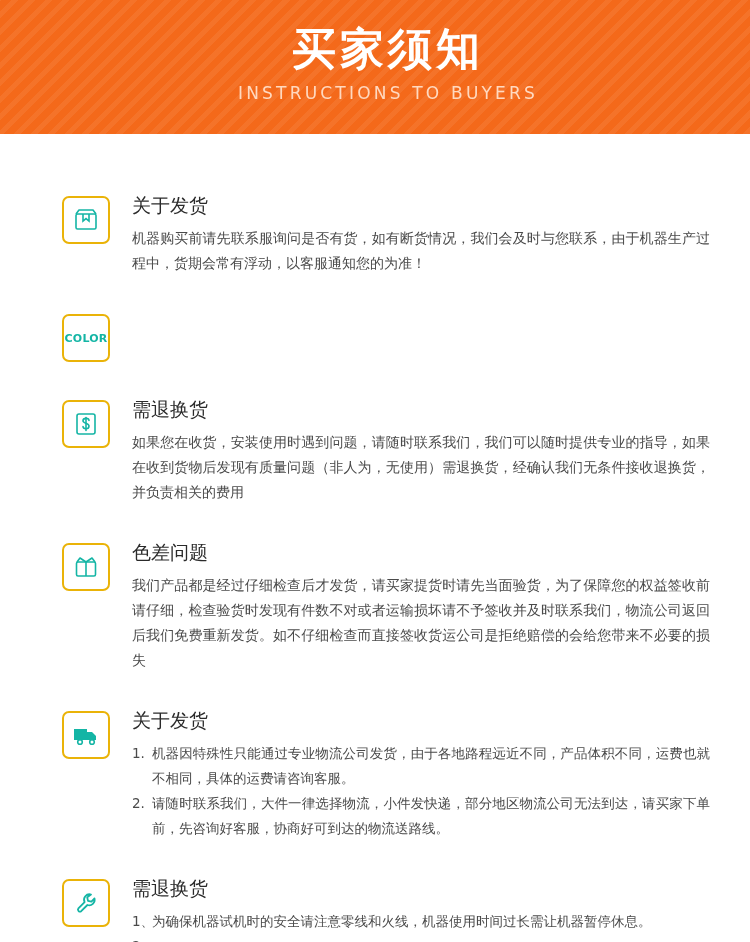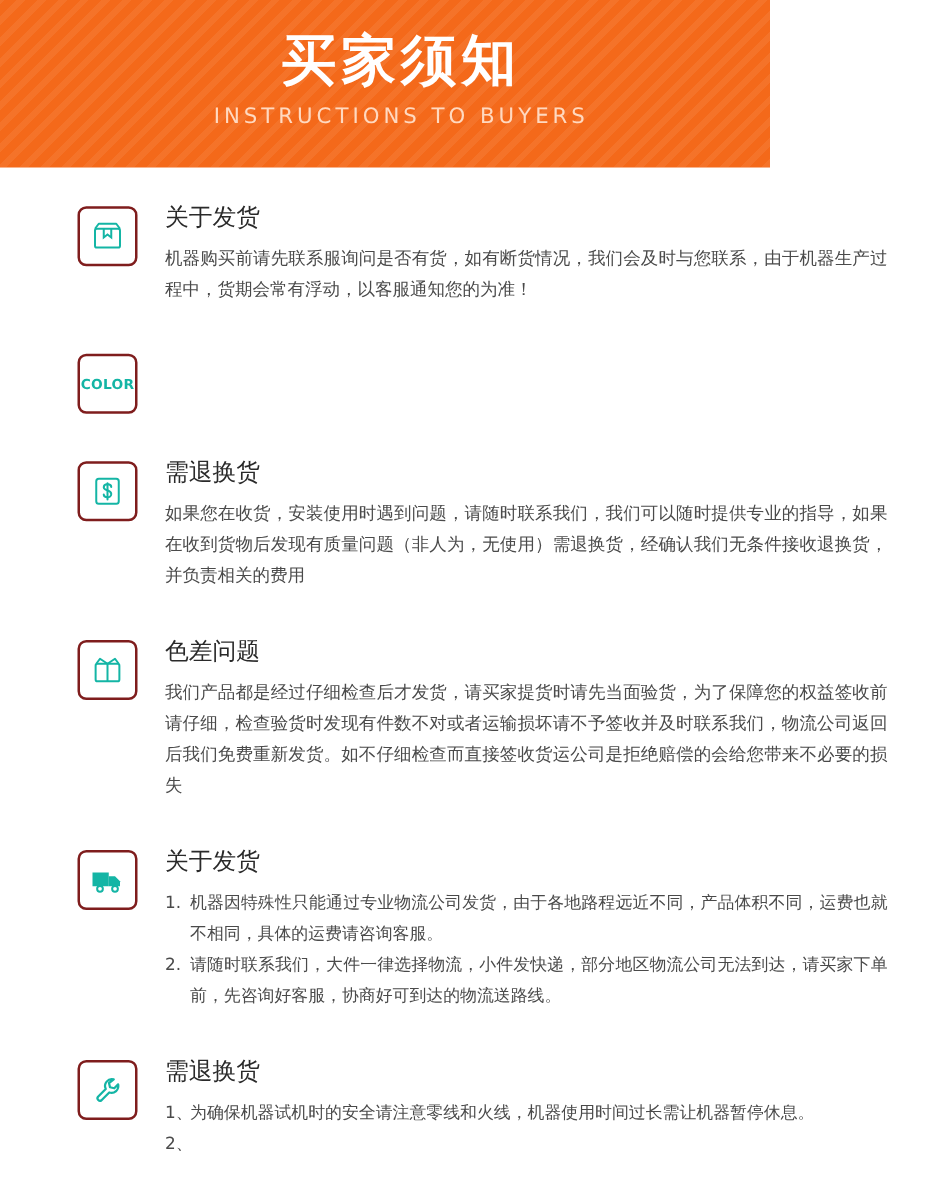--- a/index.html
+++ b/index.html
@@ -11,21 +11,21 @@
   }
   .page {
     width: 750px; height: 942px;
     position: relative;
     overflow: hidden;
     background: #ffffff;
   }
 
   
   .banner {
-    width: 616px;
+    width: 750px;
     height: 134px;
     background: #f4691a;
     position: relative;
     overflow: hidden;
     padding-left: 26px;
   }
   .banner-stripes {
     position: absolute;
     left: 0; top: 0; right: 0; bottom: 0;
     background-image: repeating-linear-gradient(
@@ -54,32 +54,32 @@
     color: #ffd9c0;
     font-size: 17px;
     letter-spacing: 3.2px;
     line-height: 26px;
     margin-top: 4px;
     font-weight: normal;
   }
 
   
   .content {
-    padding: 27px 40px 0 62px;
+    padding: 58px 40px 0 62px;
   }
   .section {
     display: flex;
     align-items: flex-start;
     margin-bottom: 34px;
   }
   .icon-box {
     flex: 0 0 auto;
     width: 48px;
     height: 48px;
-    border: 2px solid #7f1d1d;
+    border: 2px solid #eab308;
     border-radius: 7px;
     margin-right: 22px;
     margin-top: 4px;
     display: flex;
     align-items: center;
     justify-content: center;
     color: #14b5a5;
   }
   .icon-box svg { display: block; }
   .icon-text {

